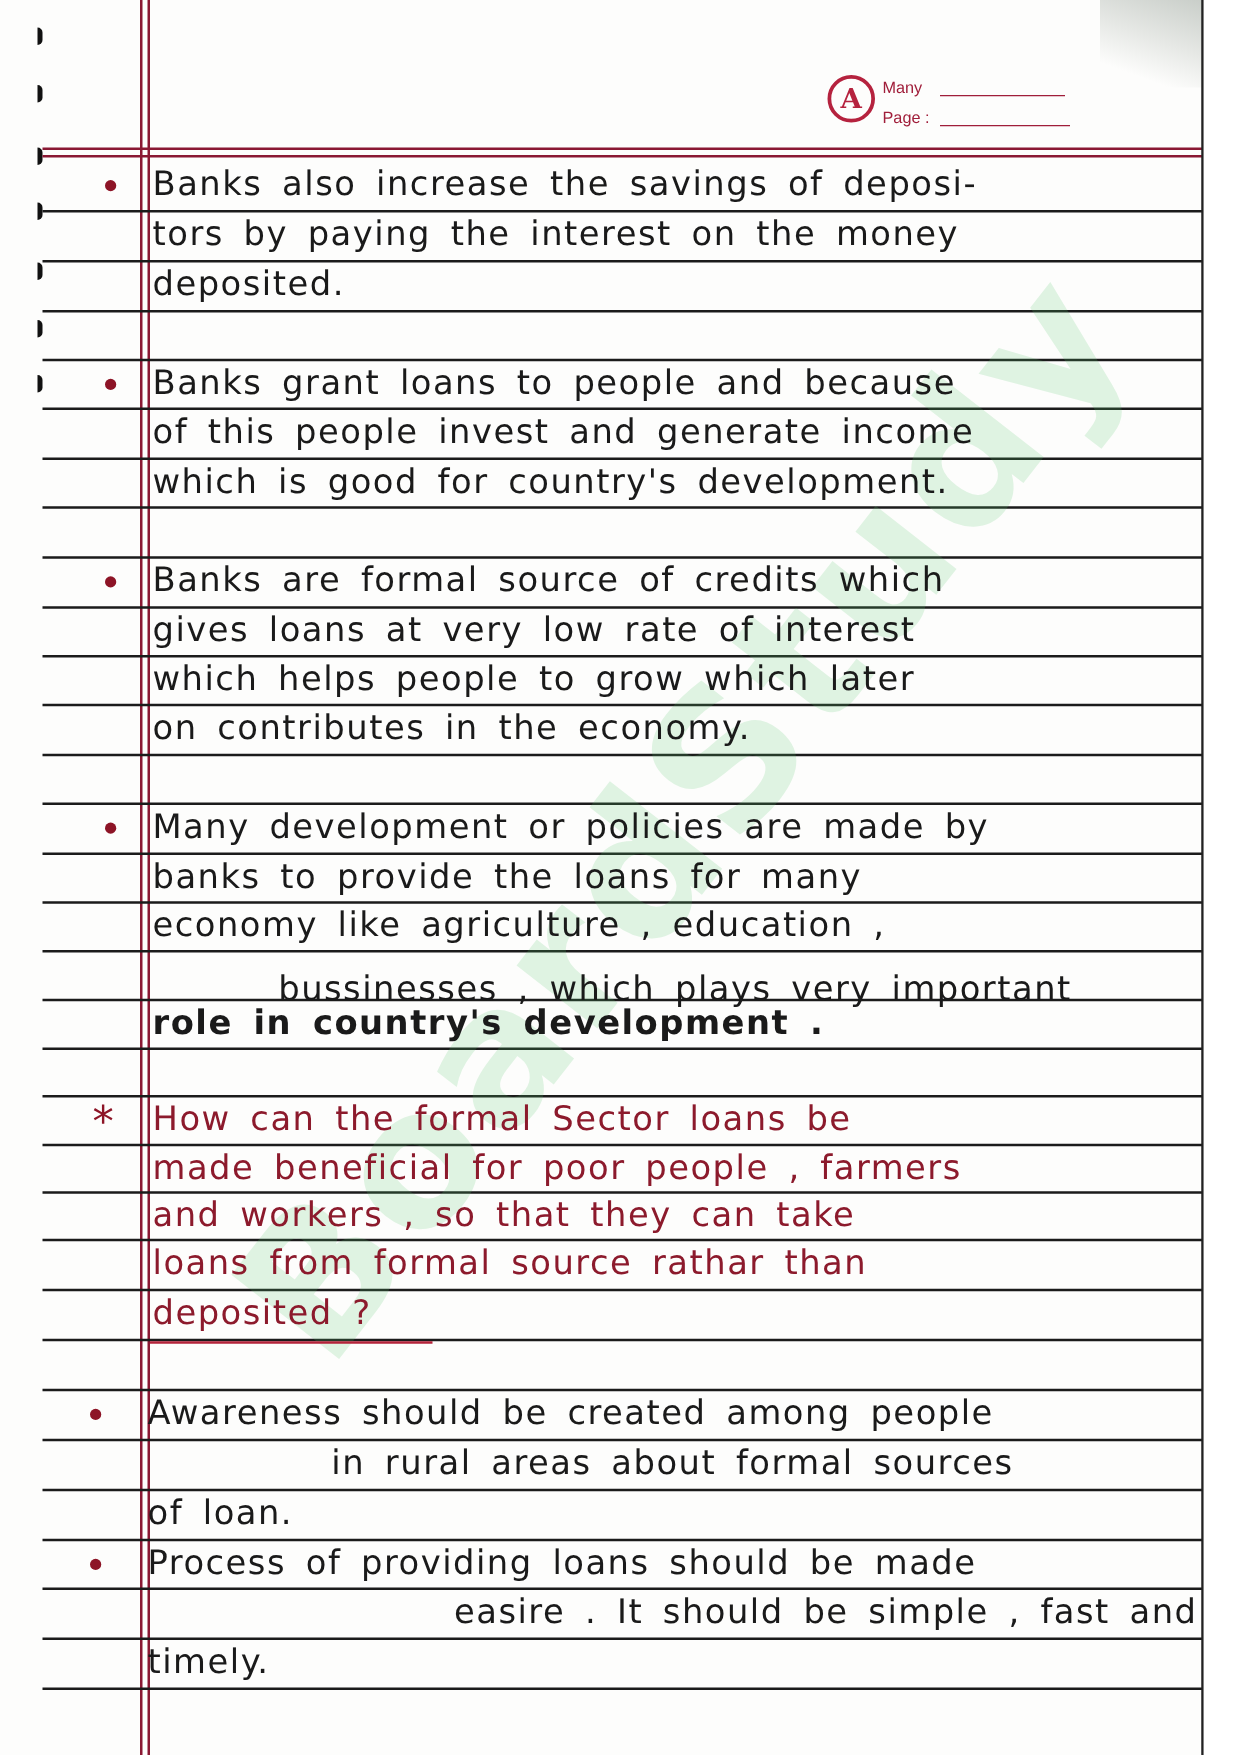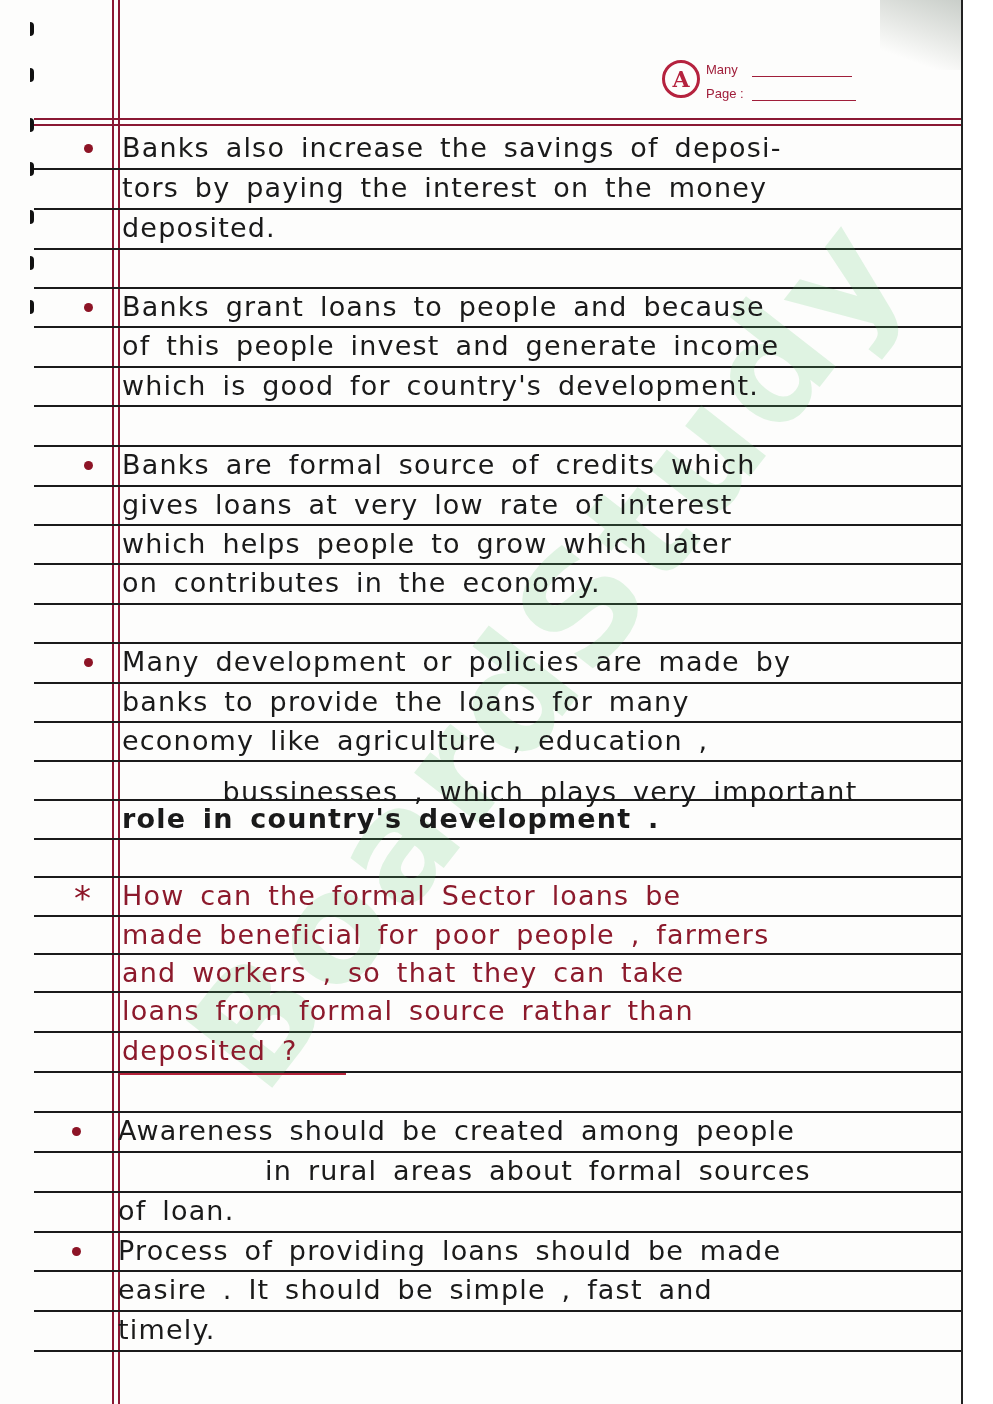--- a/index.html
+++ b/index.html
@@ -178,20 +178,20 @@
       </div>
       <div>
         <span class="bullet" style="left: 72px; top: 1127px;"></span>
         <div class="line-text" style="top: 1111px; left: 118px;">Awareness should be created among people</div>
         <div class="line-text" style="top: 1151px; left: 118px; text-align: center;">in rural areas about formal sources</div>
         <div class="line-text" style="top: 1191px; left: 118px;">of loan.</div>
       </div>
       <div>
         <span class="bullet" style="left: 72px; top: 1247px;"></span>
         <div class="line-text" style="top: 1231px; left: 118px;">Process of providing loans should be made</div>
-        <div class="line-text" style="top: 1270px; left: 118px;">easire . It should be simple , fast and</div>
+        <div class="line-text" style="top: 1270px; left: 118px; text-align: right;">easire . It should be simple , fast and</div>
         <div class="line-text" style="top: 1310px; left: 118px;">timely.</div>
       </div>
     </div>
 
 </div>
 <div class="page-edge"></div>
 <div class="outside"></div>
 
 </body></html>

